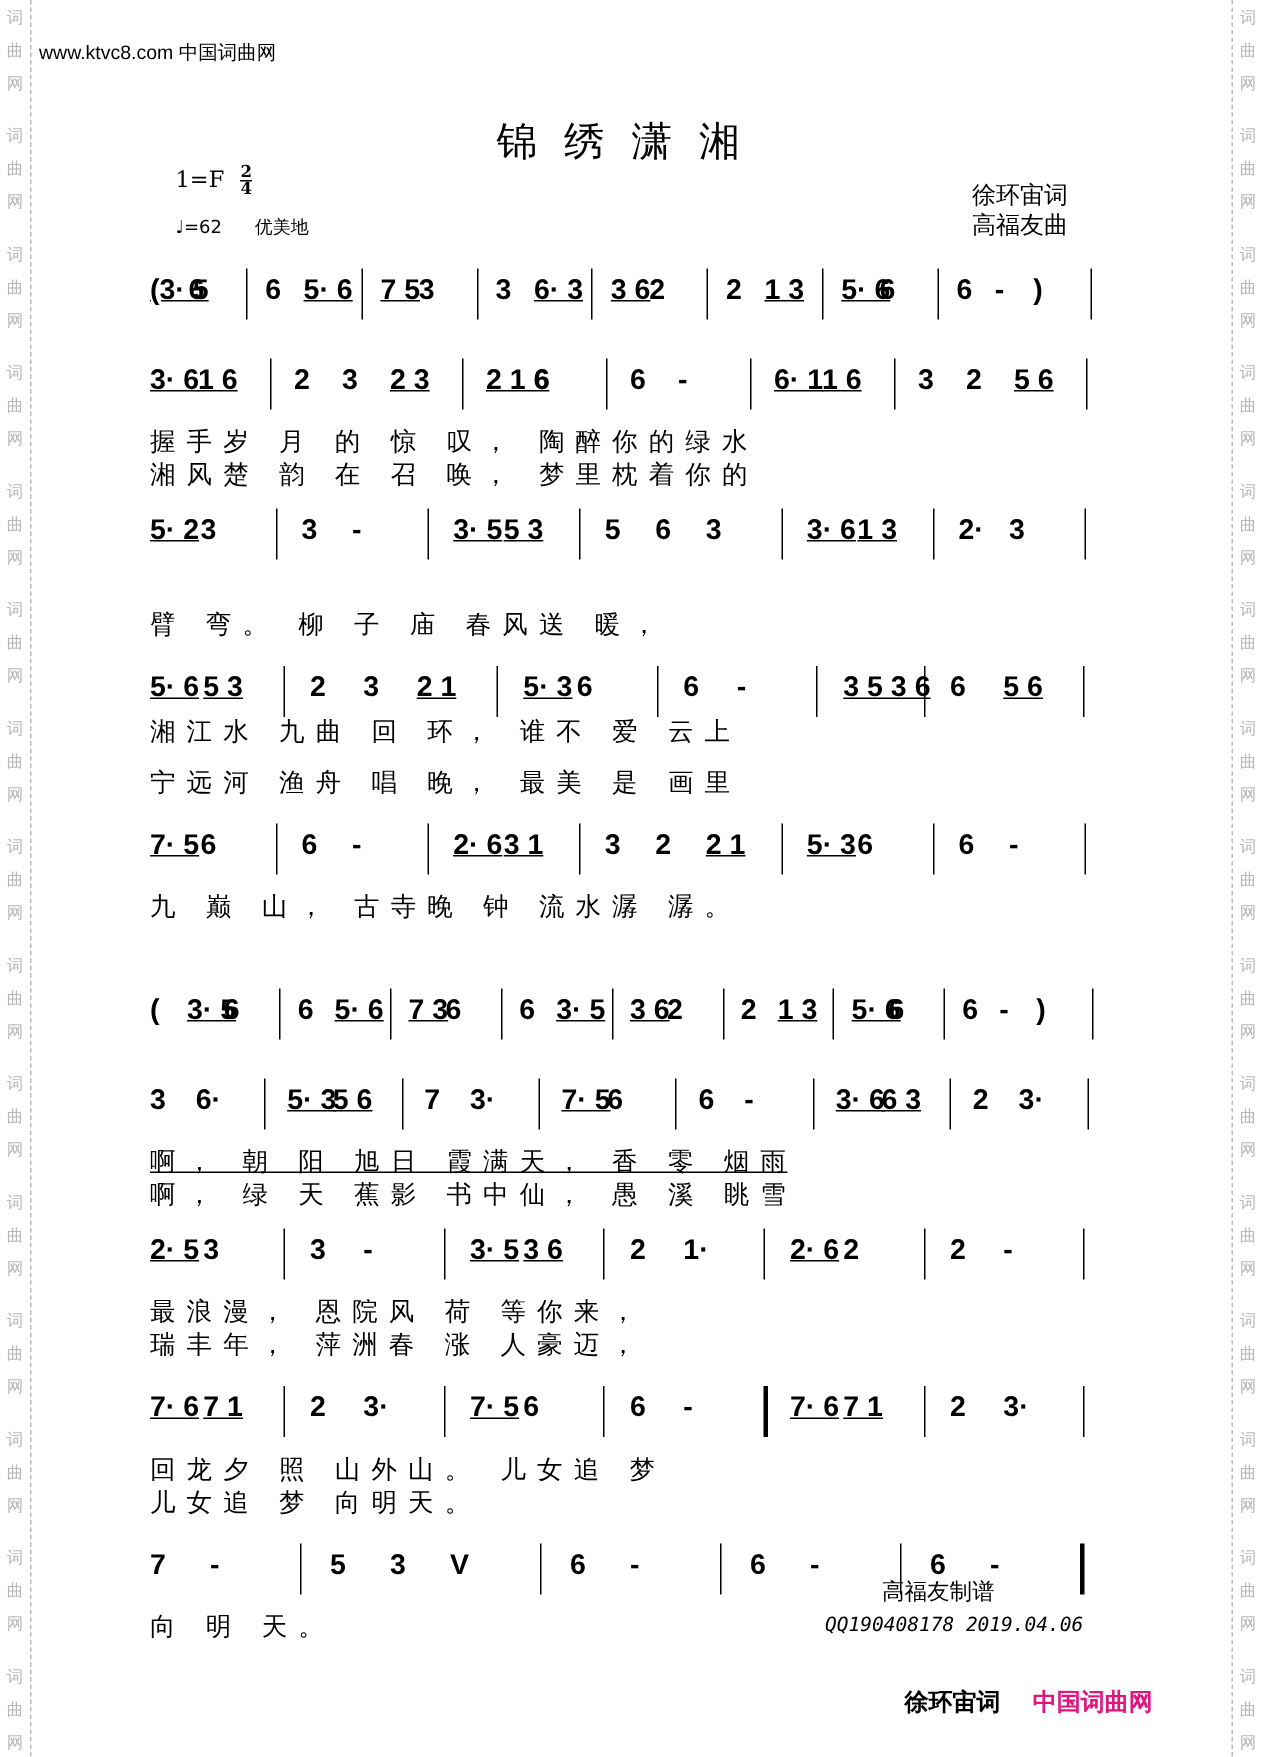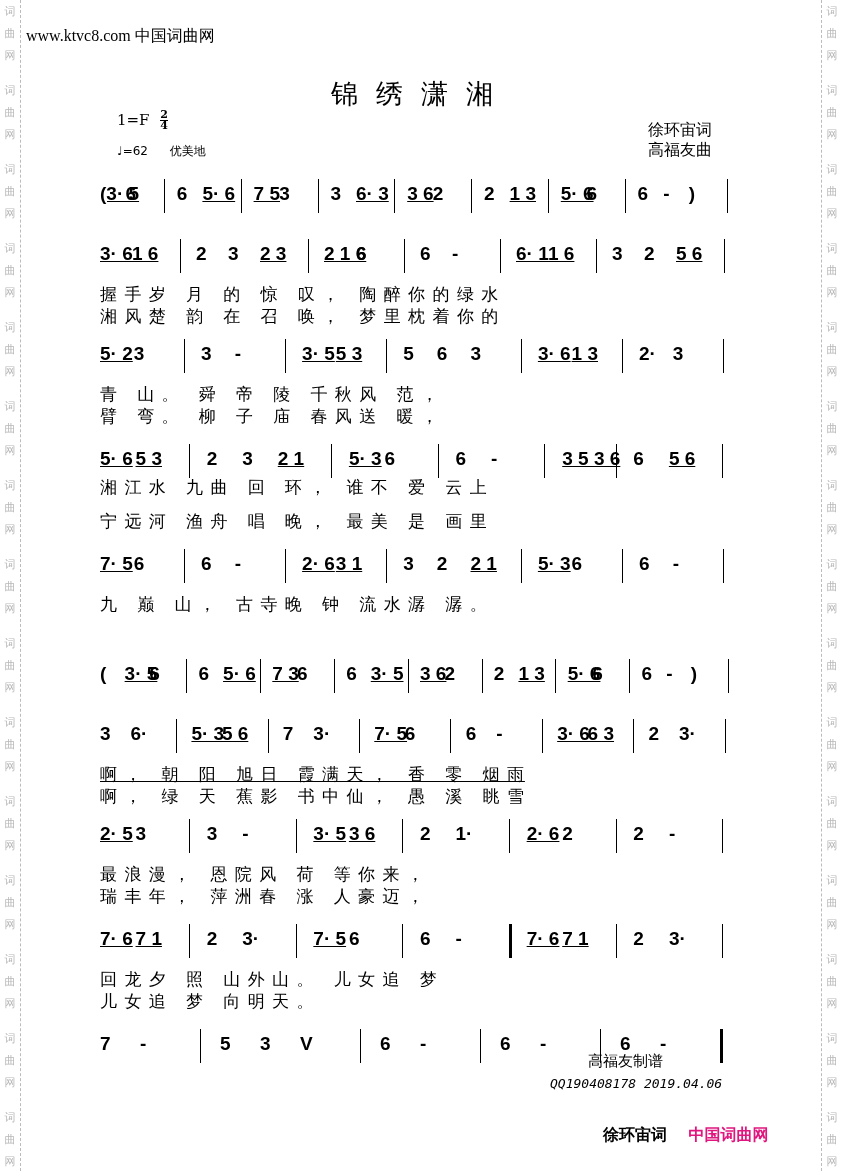--- a/index.html
+++ b/index.html
@@ -3,22 +3,22 @@
 <meta charset="utf-8">
 <style>
   html, body { margin:0; padding:0; background:#fff; }
   body { width:842px; height:1171px; position:relative; overflow:hidden;
          font-family:"DejaVu Sans", sans-serif; color:#000; }
   .side { position:absolute; top:0; bottom:0; width:40px; }
   .side.left { left:0; border-right:1px dashed #bbb; width:20px; }
   .side.right { right:0; border-left:1px dashed #bbb; width:20px; }
   .wm { position:absolute; width:20px; text-align:center; font-size:11px; color:#b8b8b8;
         line-height:20px; font-family:"DejaVu Serif", serif; }
-  .site { position:absolute; left:26px; top:26px; font-size:16px;
-          font-family:Liberation Serif, serif; }
+  .site { position:absolute; left:26px; top:26px; font-size:13px;
+          font-family:Liberation Sans, sans-serif; }
   .title { position:absolute; left:0; right:0; top:76px; text-align:center;
            font-size:27px; letter-spacing:18px; font-family:"DejaVu Sans", sans-serif; }
   .key { position:absolute; left:117px; top:110px; font-family:"DejaVu Serif", serif; font-size:15px; }
   .frac { display:inline-block; vertical-align:middle; text-align:center; font-size:11px; line-height:10px; font-weight:bold; margin-left:6px; }
   .frac span { display:block; }
   .tempo { position:absolute; left:117px; top:143px; font-size:12px; }
   .tempo .exp { margin-left:18px; }
   .credits { position:absolute; left:648px; top:120px; font-size:16px; line-height:20px;
              font-family:"DejaVu Serif", serif; }
   .line { position:absolute; left:100px; width:640px; height:40px; }
@@ -224,21 +224,20 @@
         <span style="left: 336.842px;">6</span>
         <span style="left: 370.526px;">3</span>
         <div class="bar" style="left: 421.053px; top: 4px;"></div>
         <span class="u1" style="left: 437.895px;">3· 6</span>
         <span class="u1" style="left: 471.579px;">1 3</span>
         <div class="bar" style="left: 522.105px; top: 4px;"></div>
         <span style="left: 538.947px;">2·</span>
         <span style="left: 572.632px;">3</span>
         <div class="bar" style="left: 623.158px; top: 4px;"></div>
       </div>
-      <div class="lyr" style="top: 48px;">青   山 。   舜   帝   陵   千 秋 风   范 ，</div>
       <div class="lyr" style="top: 70px;">臂   弯 。   柳   子   庙   春 风 送   暖 ，</div>
     </div>
     <div class="line" style="top: 440px;">
       <div class="notes">
         <span class="u1" style="left: 0px;">5· 6</span>
         <span class="u1" style="left: 35.5556px;">5 3</span>
         <div class="bar" style="left: 88.8889px; top: 4px;"></div>
         <span style="left: 106.667px;">2</span>
         <span style="left: 142.222px;">3</span>
         <span class="u1" style="left: 177.778px;">2 1</span>
@@ -399,20 +398,21 @@
         <span style="left: 280px;">6</span>
         <span style="left: 320px;">-</span>
         <div class="bar" style="left: 380px; top: 4px;"></div>
         <span style="left: 400px;">6</span>
         <span style="left: 440px;">-</span>
         <div class="bar" style="left: 500px; top: 4px;"></div>
         <span style="left: 520px;">6</span>
         <span style="left: 560px;">-</span>
         <div class="endbar" style="left: 620px; top: 4px;"></div>
       </div>
+      <div class="lyr" style="top: 48px;">向   明   天 。</div>
     </div>
   </div>
 
 <div class="footer-maker">高福友制谱</div>
 <div class="footer-qq">QQ190408178 2019.04.06</div>
 <div class="src">
   <span>徐环宙词</span>
   <span class="brand" style="color:#e0157d">中国词曲网</span>
 </div>
 

